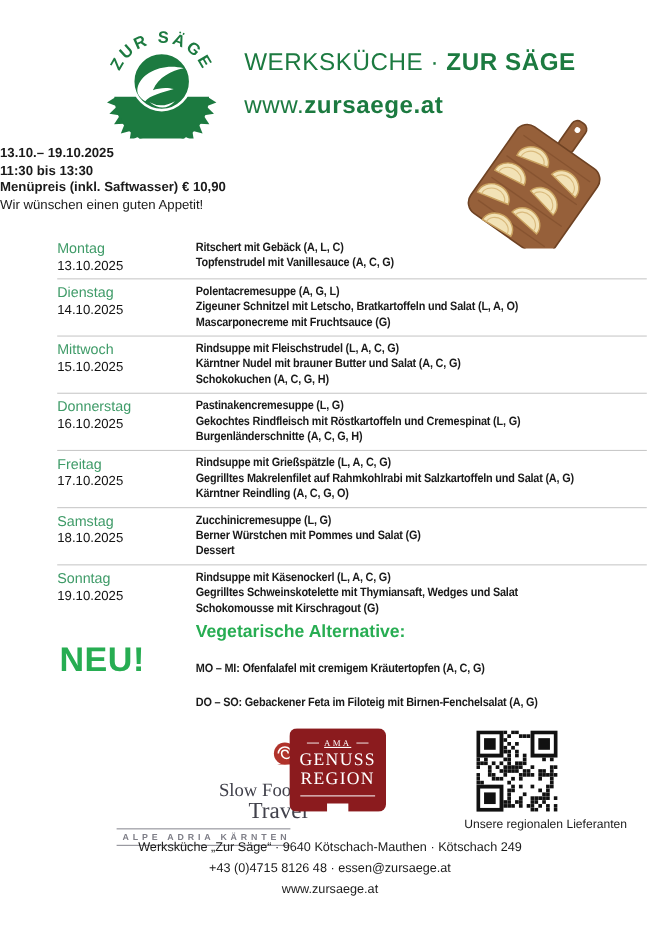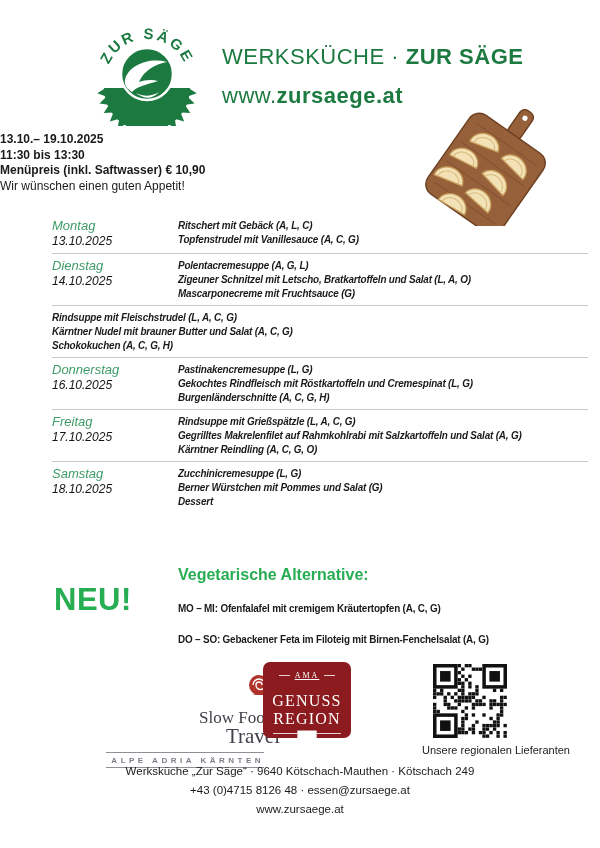--- a/index.html
+++ b/index.html
@@ -18,21 +18,21 @@
   .brand-line{font-size:22px;color:var(--brand-green);letter-spacing:.5px;white-space:nowrap;}
   .brand-line .bold{font-weight:700;}
   .brand-line2{margin-top:13px;}
 
   .info{position:absolute;left:0;right:0;top:132px;text-align:left;font-size:12px;line-height:15.5px;}
   .info .b{font-weight:700;}
 
   .board-svg{position:absolute;right:22px;top:108px;}
 
   
-  .menu{position:absolute;left:52px;right:12px;top:214px;font-style:italic;}
+  .menu{position:absolute;left:52px;right:12px;top:214px;}
   .day-row{display:flex;padding:4px 0 5px;border-top:1px solid var(--divider-gray);}
   .day-row:first-child{border-top:none;}
   .day-col{width:126px;flex-shrink:0;}
   .day-name{color:var(--day-green);font-size:13px;line-height:16px;}
   .day-date{font-size:12px;line-height:14px;color:#141414;}
   .items-col{flex:1;}
   .menu-item,.veg-option{font-weight:700;font-size:11px;letter-spacing:-.2px;line-height:14px;
         white-space:nowrap;transform:scaleX(.9);transform-origin:0 0;}
 
   
@@ -51,21 +51,21 @@
   .sf-travel{font-size:21px;line-height:19px;}
   .sf-tag{margin:6px auto 0;width:158px;border-top:1px solid #8f8f97;border-bottom:1px solid #8f8f97;
           padding:3px 0 2px;font-family:"Liberation Sans",sans-serif;font-size:8px;
           letter-spacing:3.5px;color:#7d7d86;font-weight:700;white-space:nowrap;}
   .ama{position:absolute;left:263px;top:6px;width:88px;height:76px;background:var(--ama-red);
        border-radius:7px;color:#fff;text-align:center;font-family:"Liberation Serif",serif;
        clip-path:polygon(0 0,100% 0,100% 100%,61% 100%,61% 90%,39% 90%,39% 100%,0 100%);}
   .ama-top{font-size:8px;letter-spacing:2px;margin-top:9px;display:flex;align-items:center;
            justify-content:center;gap:5px;text-decoration:underline;}
   .ama-top::before,.ama-top::after{content:"";display:block;width:11px;height:1px;background:rgba(255,255,255,.8);}
-  .ama-genuss{font-size:16px;letter-spacing:1.2px;margin-top:12px;}
+  .ama-genuss{font-size:16px;letter-spacing:1.2px;margin-top:2px;}
   .ama-region{font-size:16px;letter-spacing:1.2px;}
   .ama-region span{display:inline-block;border-bottom:1px solid rgba(255,255,255,.8);padding-bottom:5px;font-family:Liberation Serif, serif;}
   .qr{position:absolute;left:433px;top:8px;}
   .qr-caption{position:absolute;right:30px;top:88px;font-size:11px;}
 
   
   .footer{position:absolute;left:0;right:0;top:762px;text-align:center;font-size:11.5px;line-height:19px;}
 </style>
 </head>
 <body>
@@ -155,20 +155,24 @@
         <div class="day-date">14.10.2025</div>
       </div>
       <div class="items-col">
           <div class="menu-item">Polentacremesuppe (A, G, L)</div>
           <div class="menu-item">Zigeuner Schnitzel mit Letscho, Bratkartoffeln und Salat (L, A, O)</div>
           <div class="menu-item">Mascarponecreme mit Fruchtsauce (G)</div>
         </div>
     </div>
 
     <div class="day-row">
+      <div class="day-col">
+        <div class="day-name">Mittwoch</div>
+        <div class="day-date">15.10.2025</div>
+      </div>
       <div class="items-col">
           <div class="menu-item">Rindsuppe mit Fleischstrudel (L, A, C, G)</div>
           <div class="menu-item">Kärntner Nudel mit brauner Butter und Salat (A, C, G)</div>
           <div class="menu-item">Schokokuchen (A, C, G, H)</div>
         </div>
     </div>
 
     <div class="day-row">
       <div class="day-col">
         <div class="day-name">Donnerstag</div>
@@ -198,20 +202,31 @@
         <div class="day-name">Samstag</div>
         <div class="day-date">18.10.2025</div>
       </div>
       <div class="items-col">
           <div class="menu-item">Zucchinicremesuppe (L, G)</div>
           <div class="menu-item">Berner Würstchen mit Pommes und Salat (G)</div>
           <div class="menu-item">Dessert</div>
         </div>
     </div>
 
+    <div class="day-row">
+      <div class="day-col">
+        <div class="day-name">Sonntag</div>
+        <div class="day-date">19.10.2025</div>
+      </div>
+      <div class="items-col">
+          <div class="menu-item">Rindsuppe mit Käsenockerl (L, A, C, G)</div>
+          <div class="menu-item">Gegrilltes Schweinskotelette mit Thymiansaft, Wedges und Salat</div>
+          <div class="menu-item">Schokomousse mit Kirschragout (G)</div>
+        </div>
+    </div>
   </div>
 
   <div class="neu">NEU!</div>
   <div class="veg">
     <div class="veg-heading">Vegetarische Alternative:</div>
     <div class="veg-option">MO – MI: Ofenfalafel mit cremigem Kräutertopfen (A, C, G)</div>
     <div class="veg-option">DO – SO: Gebackener Feta im Filoteig mit Birnen-Fenchelsalat (A, G)</div>
   </div>
 
   <div class="partners">

